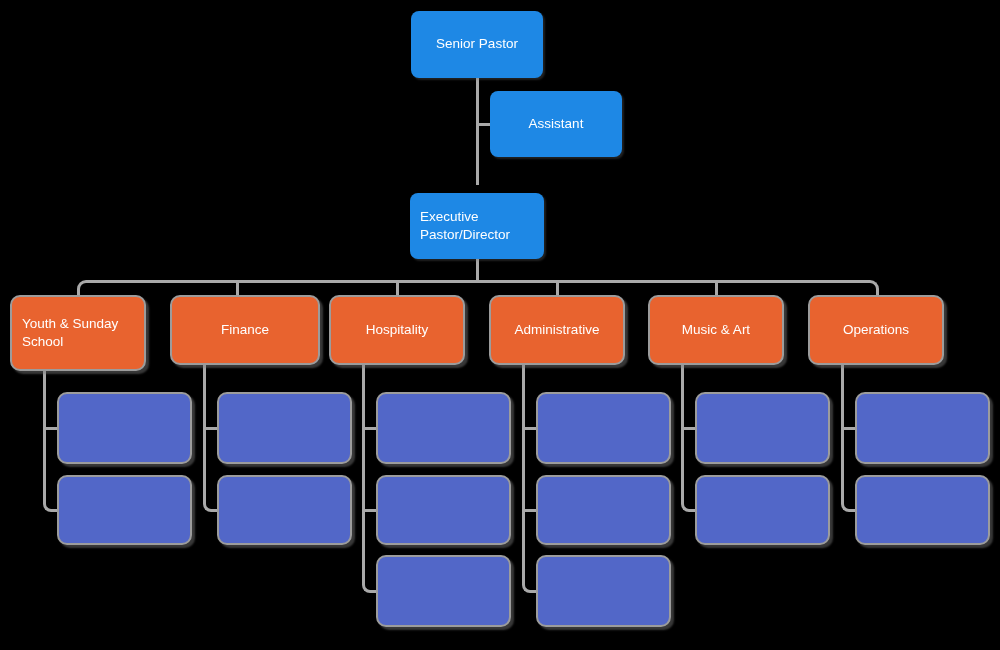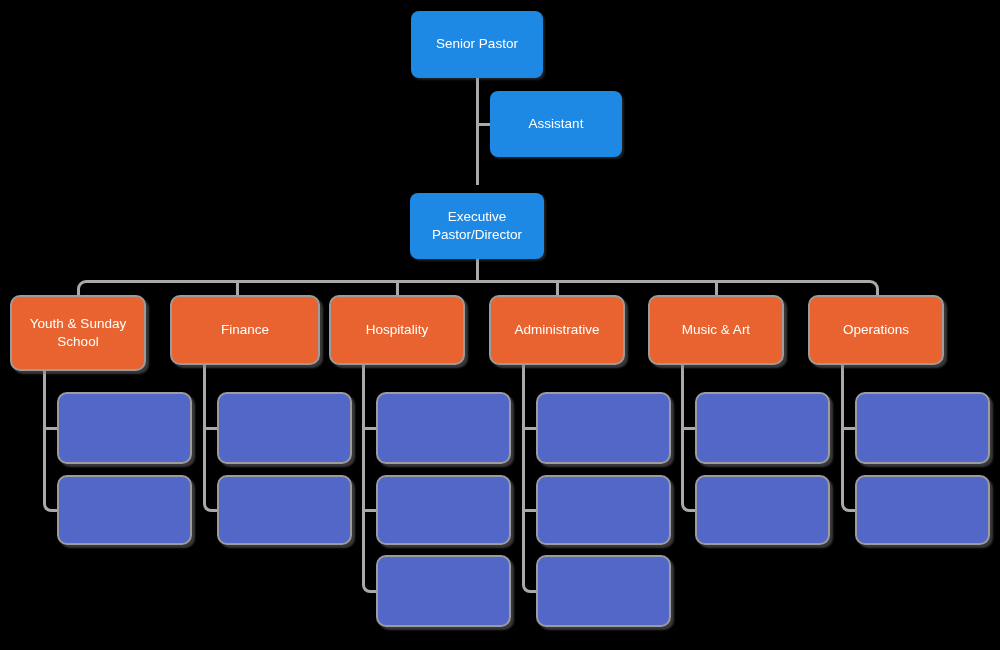--- a/index.html
+++ b/index.html
@@ -11,21 +11,20 @@
     background: var(--bg, #000);
     overflow: hidden;
     font-family: "Liberation Sans", sans-serif;
   }
   .node {
     position: absolute;
     border-radius: 8px;
     display: flex;
     align-items: center;
     justify-content: center;
-    text-align: center;
     color: var(--text, #fff);
     font-size: 13.5px;
     line-height: 1.35;
     padding: 4px 10px;
   }
   .blue {
     background: var(--blue, #1e88e5);
     box-shadow: 2px 2px 2px rgba(110,110,110,0.30);
   }
   .orange {

